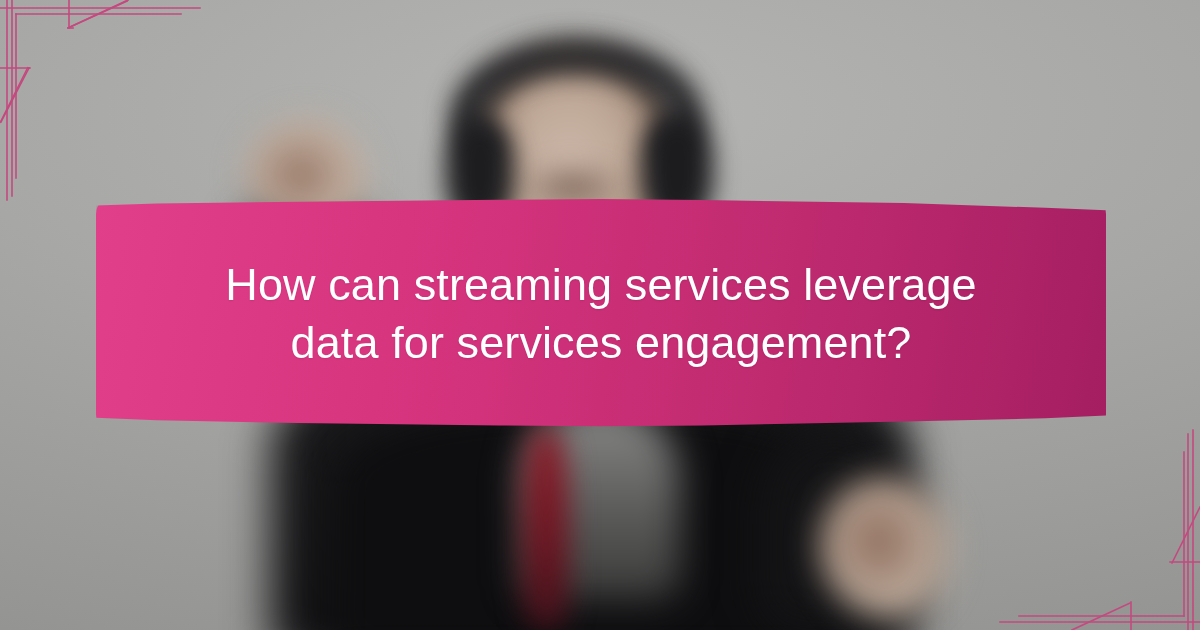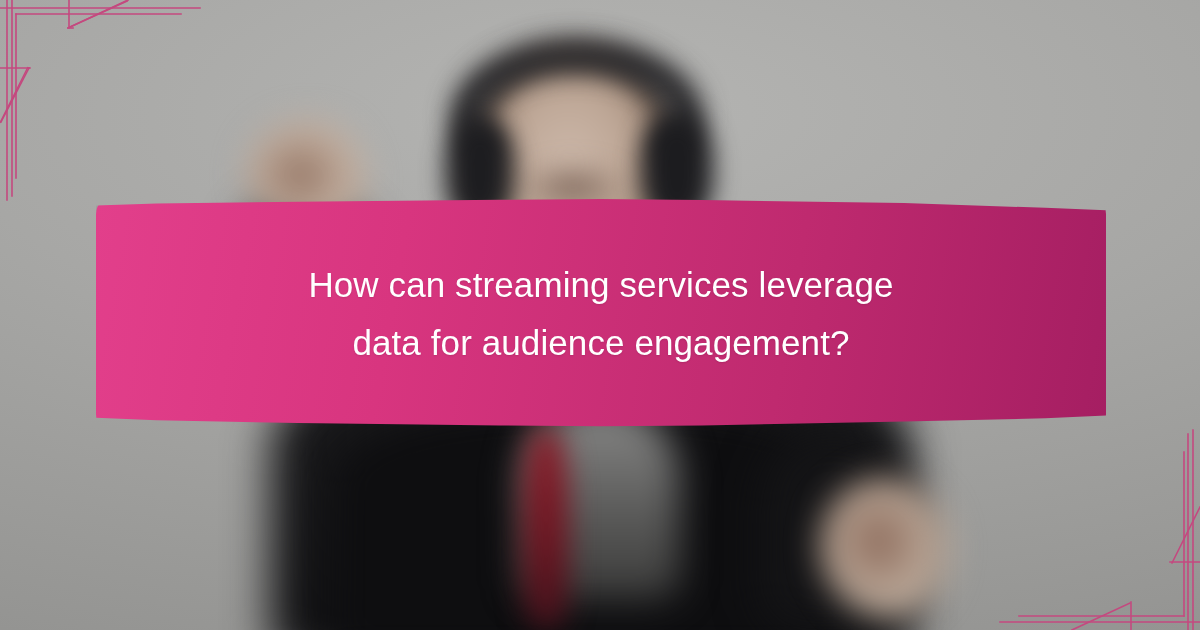--- a/index.html
+++ b/index.html
@@ -146,21 +146,21 @@
   }
   #banner-text {
     position:absolute; inset:0;
     display:flex; flex-direction:column;
     align-items:center; justify-content:center;
     gap:6px;
     padding:0 60px;
   }
   .headline-line {
     color:#ffffff;
-    font-size:35px;
+    font-size:45px;
     line-height:52px;
     font-weight:400;
     letter-spacing:.1px;
     text-align:center;
     white-space:nowrap;
     text-shadow:0 1px 2px rgba(0,0,0,.10);
   }
 </style>
 </head>
 <body>
@@ -223,15 +223,15 @@
     <path d="M 70 27 L 128 0"></path>
     <path d="M -10 68 L 30 68"></path>
     <path d="M 28 67 L 0 123"></path>
   </g>
 </svg>
 
 <div id="banner">
   <div class="banner-shape"></div>
   <div id="banner-text">
     <div class="headline-line">How can streaming services leverage</div>
-    <div class="headline-line">data for audience engagement?</div>
+    <div class="headline-line">data for services engagement?</div>
   </div>
 </div>
 
 </body></html>

